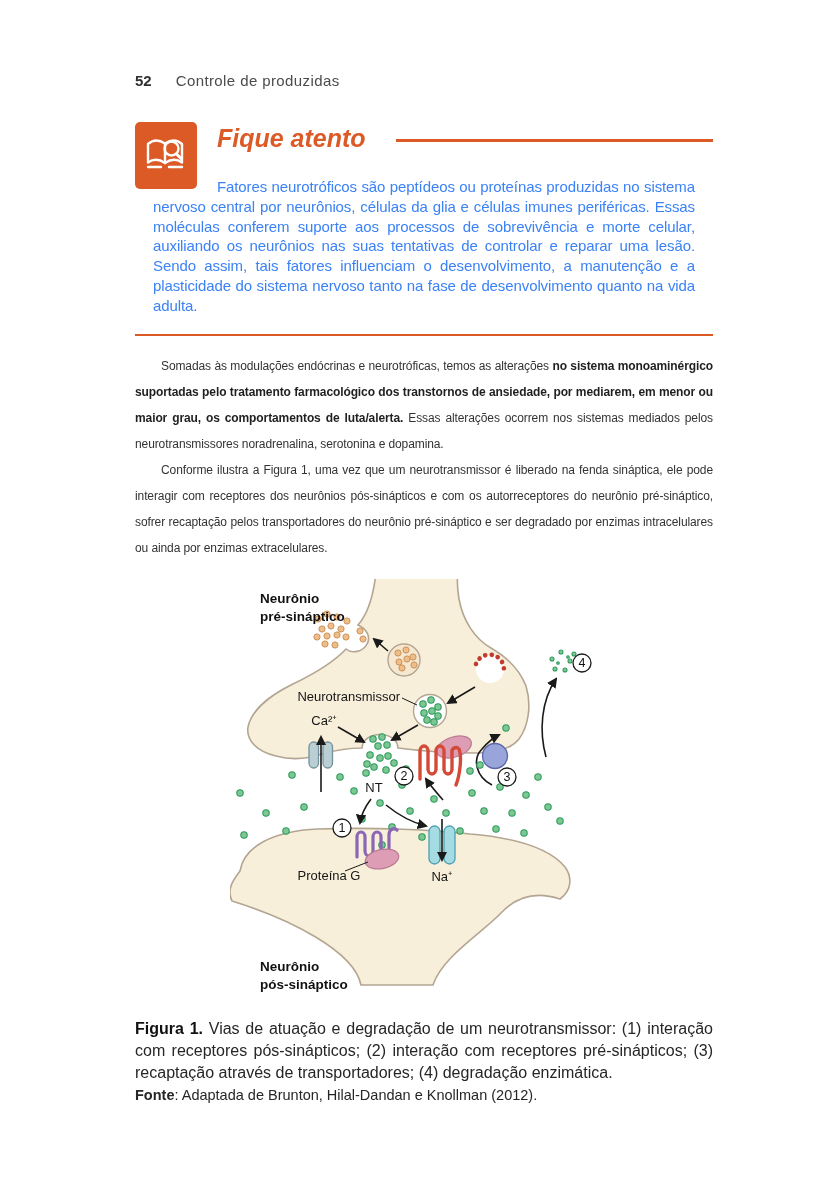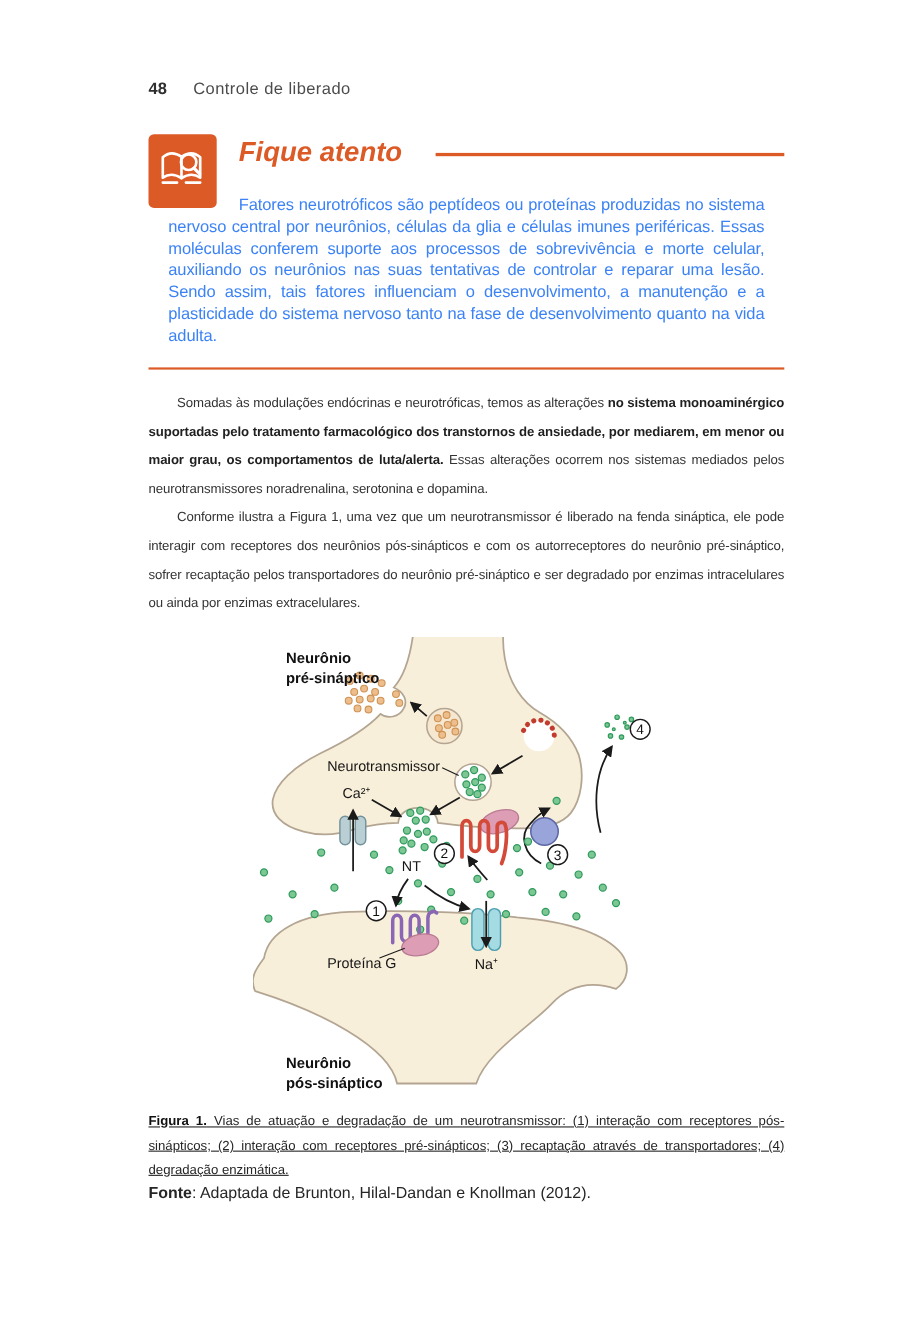--- a/index.html
+++ b/index.html
@@ -56,31 +56,31 @@
   .step-num{font-size:12.5px;fill:#111;}
   .receptor-red{fill:none;stroke:var(--receptor-red,#D44A38);stroke-width:3.4;stroke-linecap:round;}
   .receptor-purple{fill:none;stroke:var(--receptor-purple,#8B66B5);stroke-width:3.2;stroke-linecap:round;}
   .gp-pink{fill:var(--g-protein-pink,#DD9DB4);stroke:#B97A93;stroke-width:1.2;}
   .transporter{fill:var(--transporter-blue,#98A4DA);stroke:#5C68A6;stroke-width:1.4;}
   .pill-cyan{fill:var(--channel-cyan,#A5DCE4);stroke:#4D9FB0;stroke-width:1.3;}
   .pill-gray{fill:var(--channel-gray,#B9CFD4);stroke:#72929C;stroke-width:1.3;}
   .beads{fill:none;stroke:#C23B2E;stroke-width:4.6;stroke-linecap:round;stroke-dasharray:0.1 6.4;}
 
   
-  .caption{margin:9px 0 0;font-size:12px;line-height:22px;text-align:justify;color:#262626;text-decoration:underline;}
+  .caption{margin:19px 0 0;font-size:16px;line-height:22px;text-align:justify;color:#262626;}
   .caption b{color:#111;}
   .caption-source{margin:0;font-size:14.5px;line-height:22px;color:#262626;}
 </style>
 </head>
 <body>
 
 <div class="content">
 
   <div class="pg-header">
-    <span class="pg-num">48</span><span>Controle de liberado</span>
+    <span class="pg-num">52</span><span>Controle de produzidas</span>
   </div>
 
   <section class="callout">
     <div class="callout-icon">
       <span>
         <svg width="44" height="40" viewBox="0 0 44 40" aria-hidden="true">
           <g fill="none" stroke="#ffffff" stroke-width="2.4" stroke-linejoin="round" stroke-linecap="round">
             <path d="M4,10 C9,5.5 15,5.5 21,9.5 C27,5.5 33,5.5 38,10 L38,28.5 C33,25 27,25 21,29 C15,25 9,25 4,28.5 Z"></path>
             <path d="M21,9.5 L21,29"></path>
             <path d="M4,33 L17,33 M25,33 L38,33"></path>

